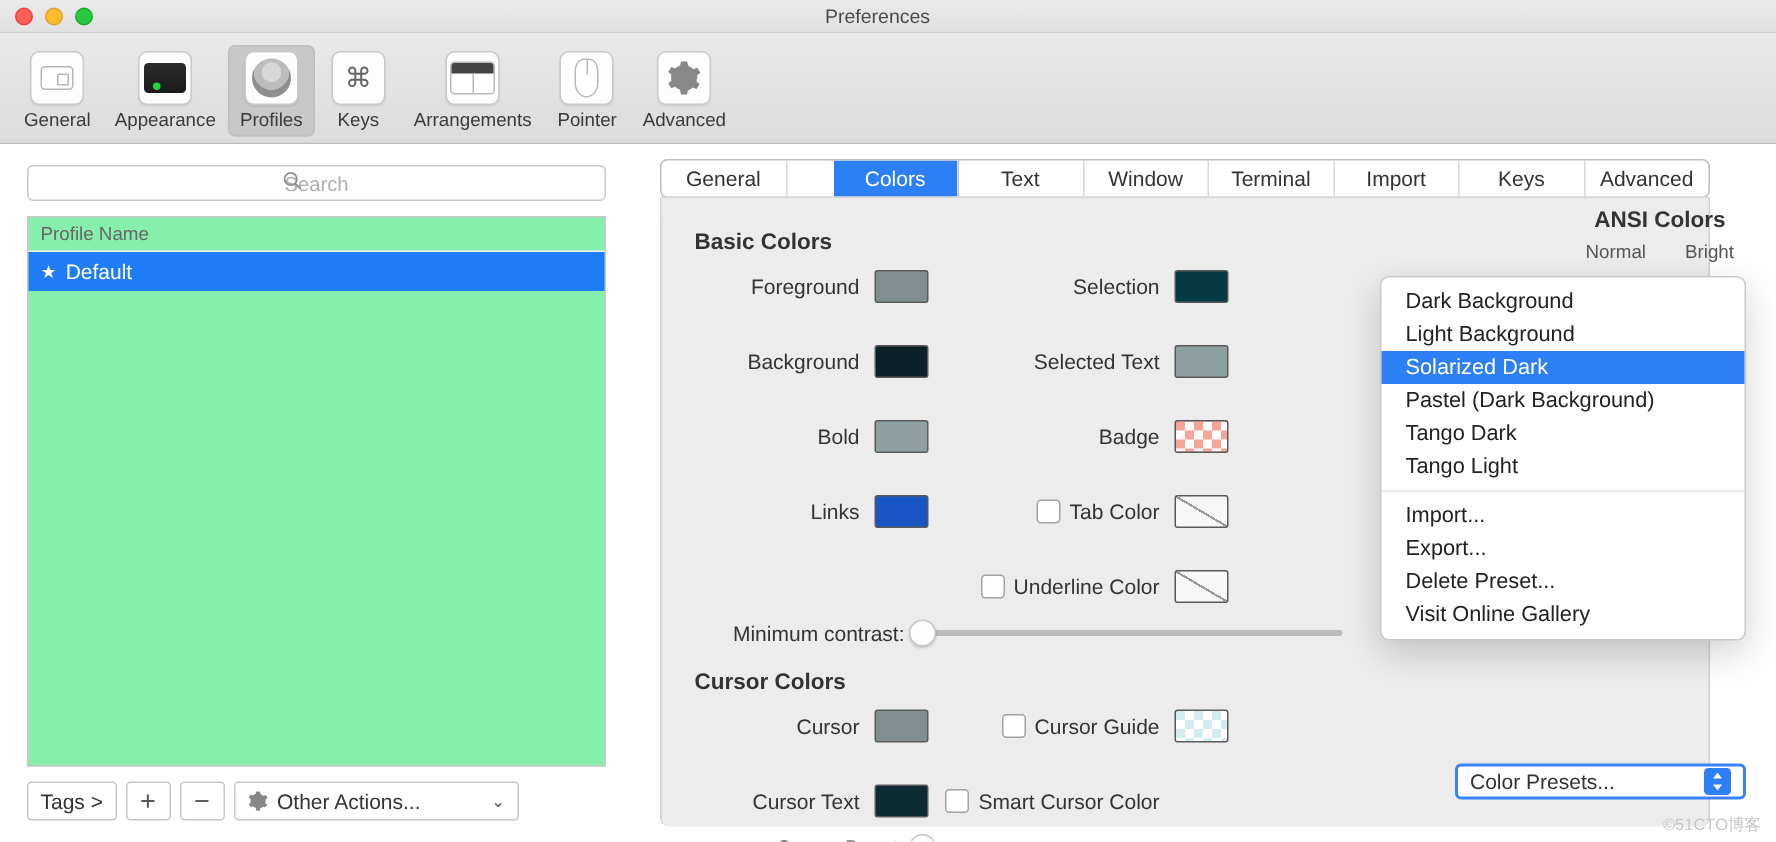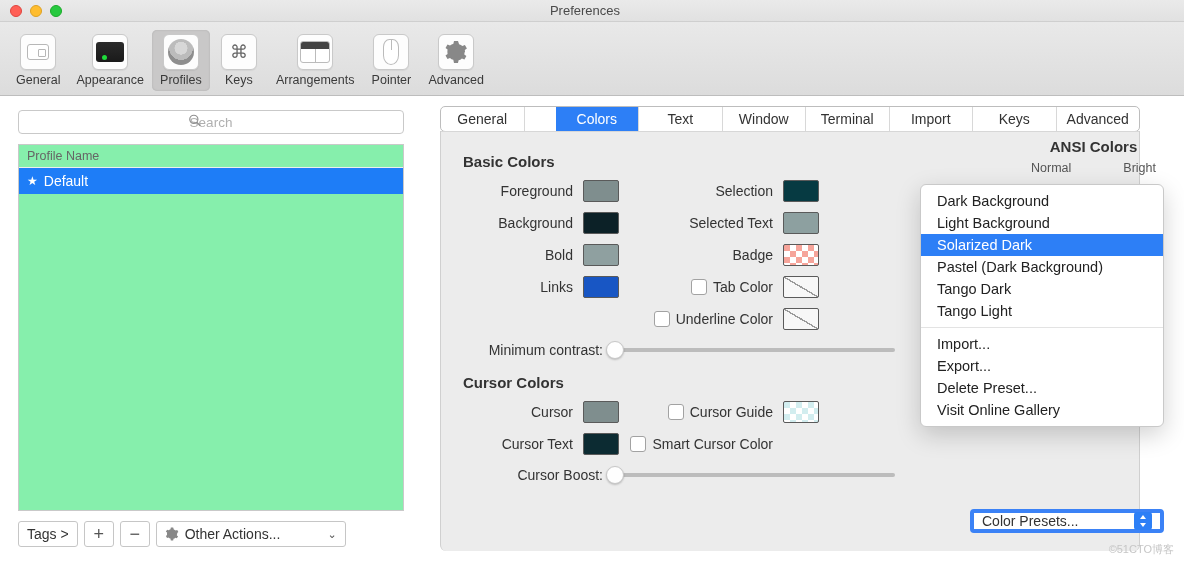--- a/index.html
+++ b/index.html
@@ -143,21 +143,21 @@
     height: 420px;
     width: 700px;
     box-shadow: inset 0 1px 0 #d7d7d7;
   }
 
   .section-title { font-weight: 700; font-size: 15px; margin: 4px 0 10px 0; }
 
   .color-grid {
     display:grid;
     grid-template-columns: 120px 40px 160px 40px;
-    row-gap: 10px;
+    row-gap: 28px;
     align-items:center;
   }
   .lbl { text-align:right; padding-right:10px; font-size:14px; }
   .swatch {
     width: 36px; height: 22px; border:1px solid #5a5a5a; border-radius:2px;
   }
   .chk { width:16px; height:16px; border:1px solid #a2a2a2; border-radius:3px; background:#fff; display:inline-block; vertical-align:middle; margin-right:6px; }
   .optwrap { text-align:right; padding-right:10px; display:flex; align-items:center; justify-content:flex-end; font-size:14px; white-space:nowrap; }
   .diag {
     background:
@@ -184,21 +184,21 @@
   .slider .knob {
     position:absolute; left:0; top:50%; transform:translate(-50%,-50%);
     width:18px; height:18px; border-radius:50%; background:#fefefe;
     border:1px solid #c7c7c7; box-shadow:0 1px 2px rgba(0,0,0,0.2);
   }
 
   .ansi-block {
     position:absolute; right: 28px; top: 42px; text-align:center;
   }
   .ansi-title { font-weight:700; font-size:15px; margin-bottom:6px; }
-  .ansi-hdrs { display:flex; gap:52px; justify-content:center; font-size:12.5px; color:#555; }
+  .ansi-hdrs { display:flex; gap:26px; justify-content:center; font-size:12.5px; color:#555; }
 
   
   .menu {
     position:absolute;
     right: 20px;
     top: 88px;
     width: 244px;
     background:#fff;
     border:1px solid #c9c9c9;
     border-radius:6px;
@@ -208,21 +208,21 @@
   }
   .menu-item {
     padding: 3px 16px; font-size:14.5px; color:#222;
   }
   .menu-item.selected { background:#2d7ff6; color:#fff; }
   .menu-sep { height:1px; background:#e3e3e3; margin:5px 0; }
 
   .preset-select {
     position:absolute; right:20px; bottom:28px;
     width: 194px; height:24px;
-    border:4px solid #3b82f6; border-radius:4px; background:#fff;
+    border:2px solid #3b82f6; border-radius:4px; background:#fff;
     display:flex; align-items:center; padding:0 8px; font-size:14px;
     justify-content:space-between;
   }
   .preset-select .chev-btn {
     width:18px; height:18px; border-radius:3px; background:#2d7ff6;
     display:flex; align-items:center; justify-content:center;
   }
   .preset-select .chev-btn svg { fill:#fff; }
 
   .watermark {

